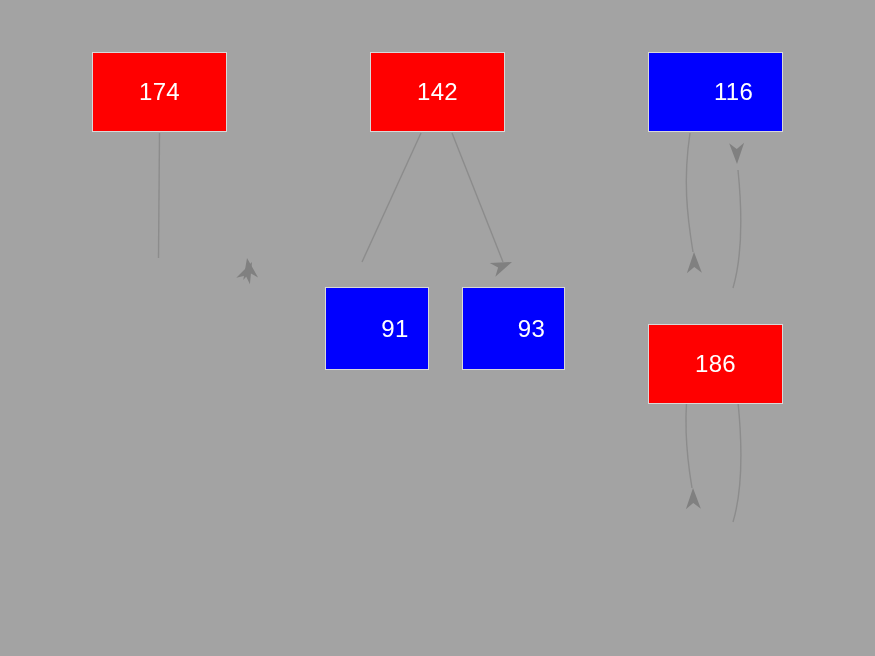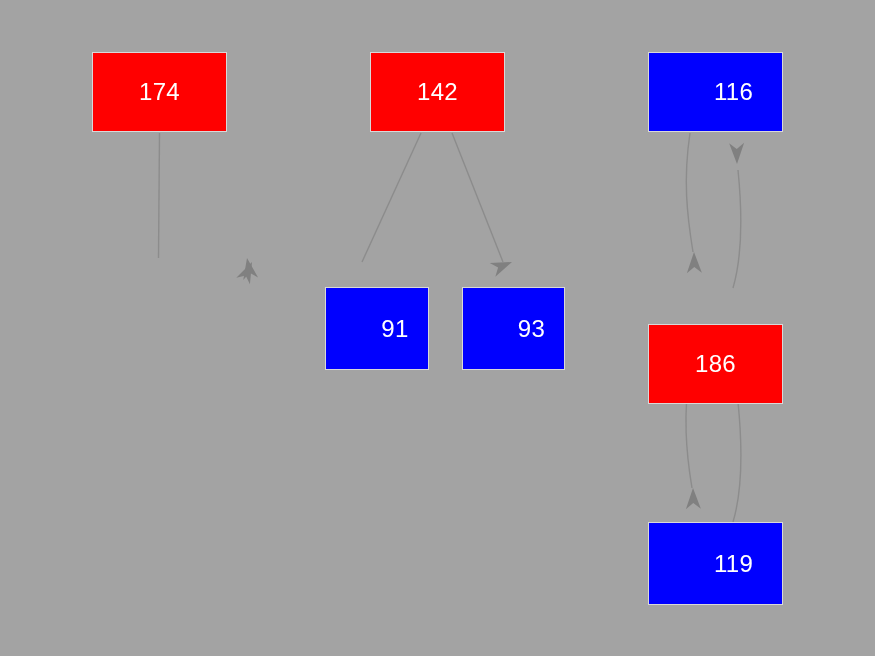--- a/index.html
+++ b/index.html
@@ -93,17 +93,14 @@
   </div>
 
   <div class="node blue" id="node-n116" style="left: 648px; top: 52px; width: 135px; height: 80px; background: rgb(0, 0, 255); border-color: rgb(217, 217, 217); color: rgb(255, 255, 255);">
     <span class="node-label">116</span>
   </div>
 
   <div class="node red" id="node-n186" style="left: 648px; top: 288px; width: 135px; height: 80px; background: rgb(255, 0, 0); border-color: rgb(217, 217, 217); color: rgb(255, 255, 255); margin-top: 36px;">
     <span class="node-label">186</span>
   </div>
 
-  <div class="node blue" id="node-n119" style="left: 648px; top: 522px; width: 135px; height: 83px; background: rgb(0, 0, 255); border-color: rgb(217, 217, 217); color: rgb(255, 255, 255);">
-    <span class="node-label">119</span>
-  </div>
 
 </div>
 
 </body></html>

